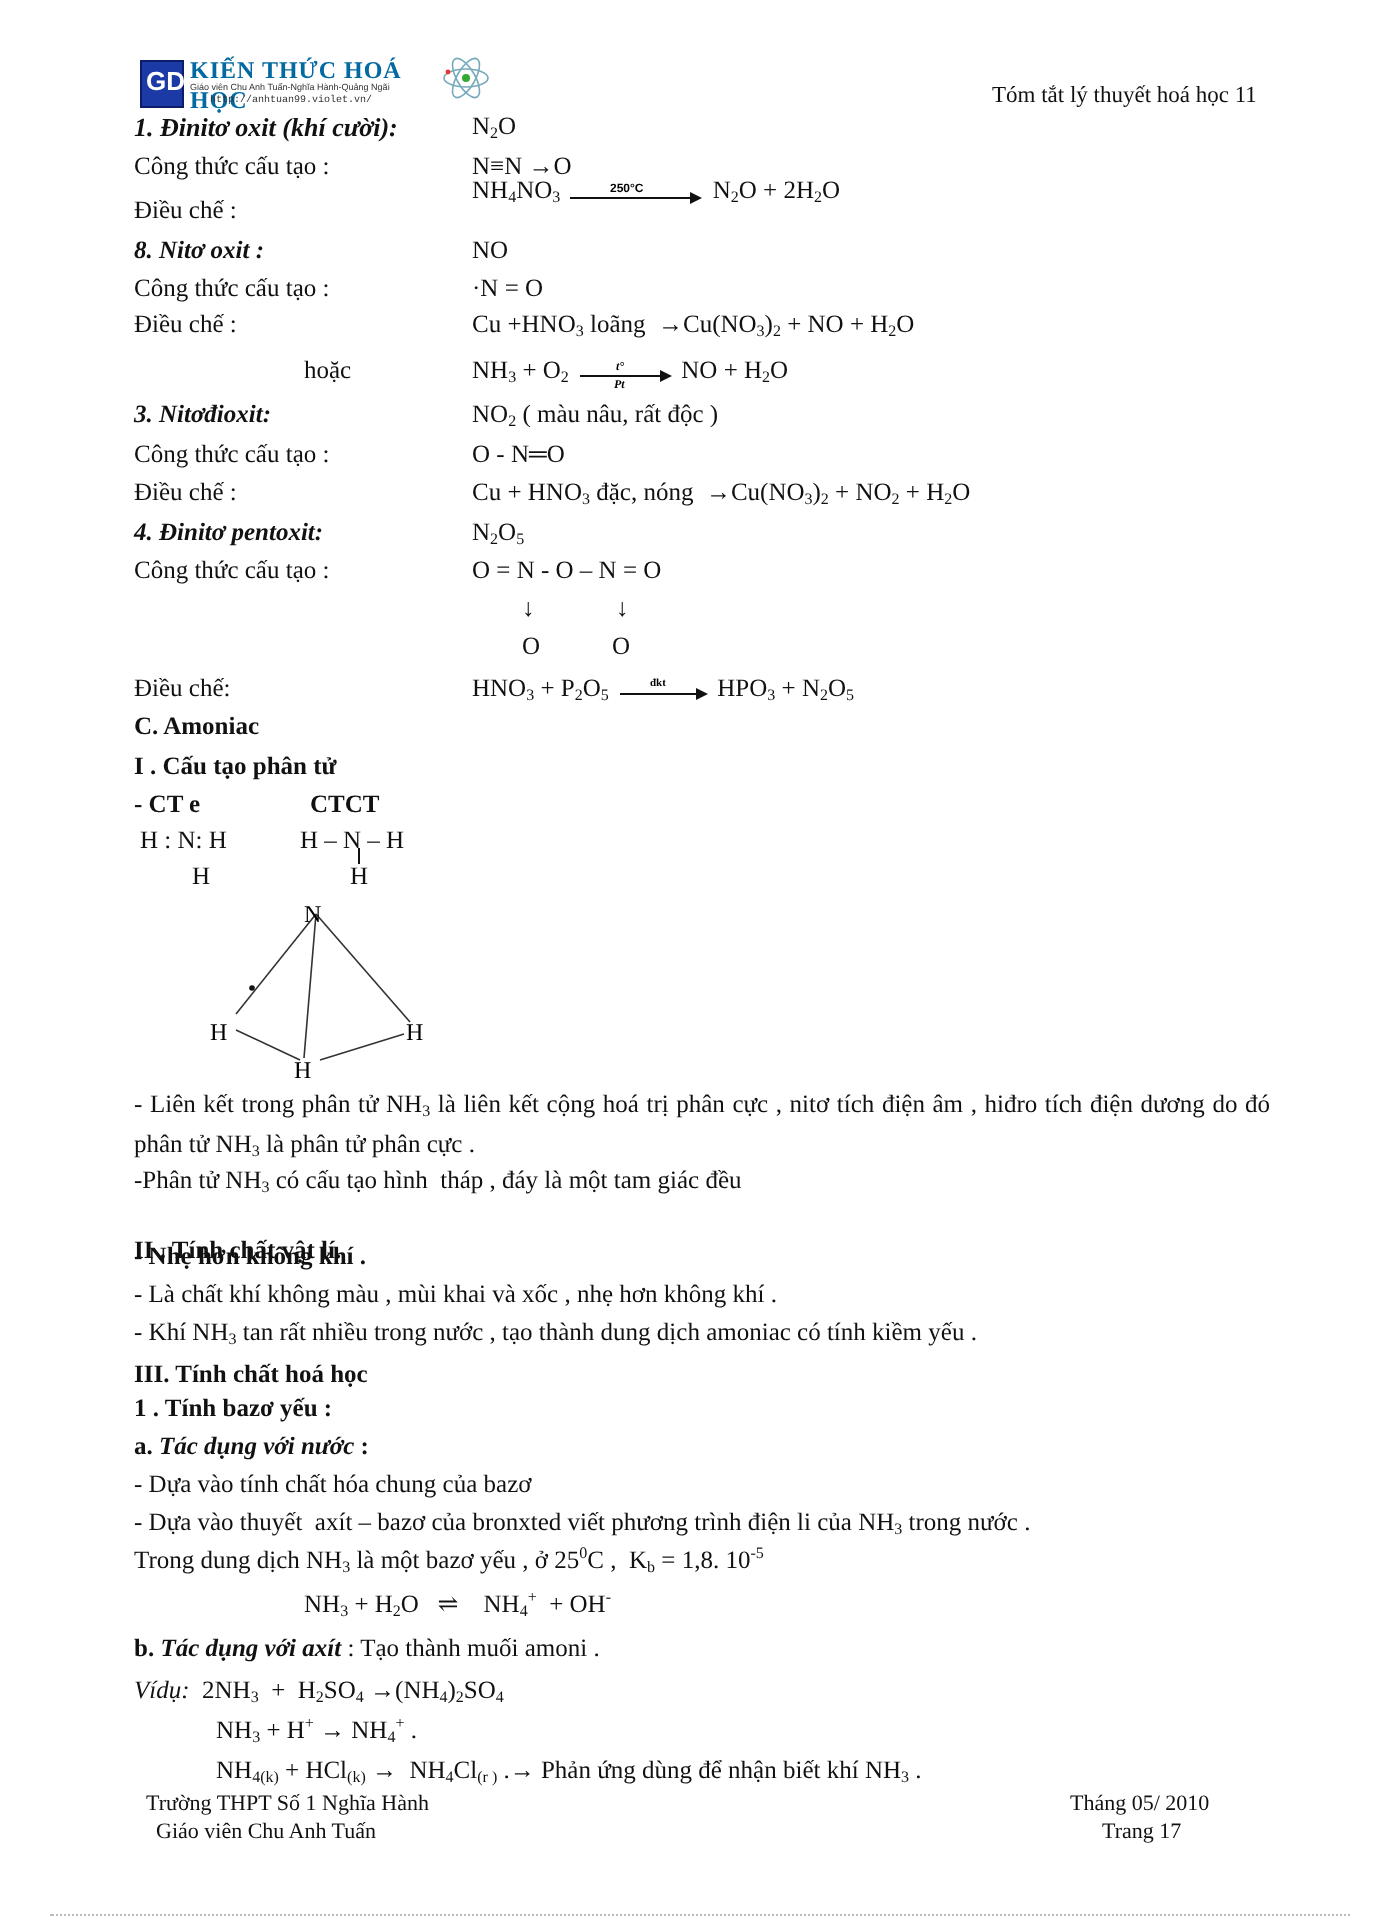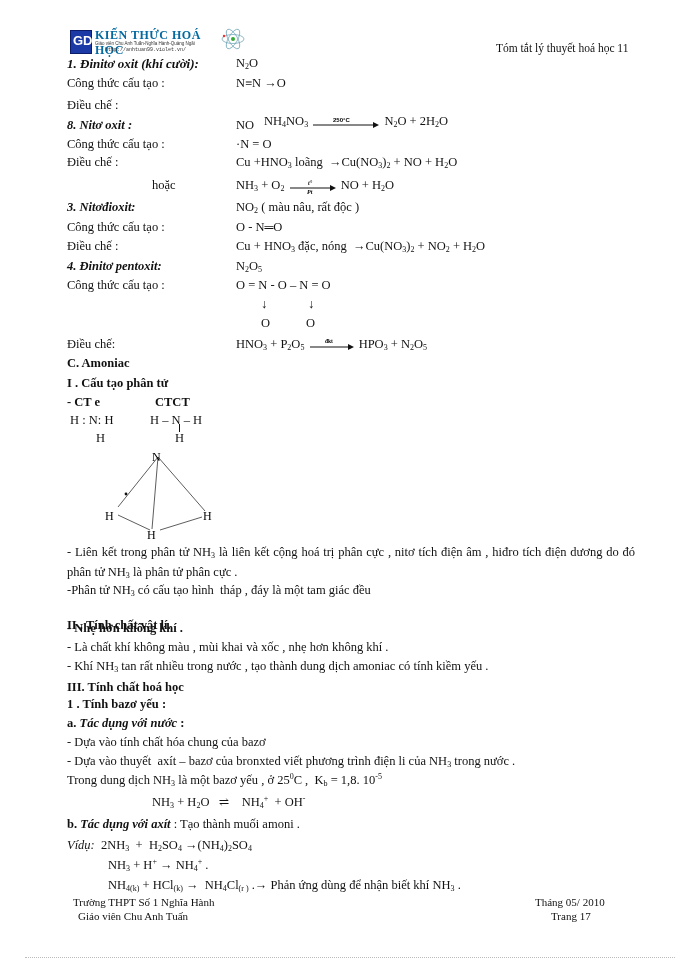--- a/index.html
+++ b/index.html
@@ -46,21 +46,21 @@
 </div>
 <div class="abs" style="left:496px; top:42px; font-size:11.5px;">Tóm tắt lý thuyết hoá học 11</div>
 
 <div class="row bi" style="top:56px; font-size:13px;">1. Đinitơ oxit (khí cười):</div>
 <div class="val" style="top:56px;">N<sub>2</sub>O</div>
 
 <div class="row" style="top:76px;">Công thức cấu tạo :</div>
 <div class="val" style="top:76px;">N≡N →O</div>
 
 <div class="row" style="top:98px;">Điều chế :</div>
-<div class="val" style="top:114px;margin-left:28px;">
+<div class="val" style="top:88px;">
   NH<sub>4</sub>NO<sub>3</sub>
   <span class="arrow-lbl">
     <svg width="70" height="14" viewBox="0 0 70 14" style="position:absolute;left:0;top:0;">
       <line x1="2" y1="9" x2="62" y2="9" stroke="#111" stroke-width="1"></line>
       <polygon points="62,6 68,9 62,12" fill="#111"></polygon>
       <text x="22" y="6" font-size="6" font-weight="bold" font-family="Liberation Sans, sans-serif">250°C</text>
     </svg>
   </span>
   N<sub>2</sub>O + 2H<sub>2</sub>O
 </div>

